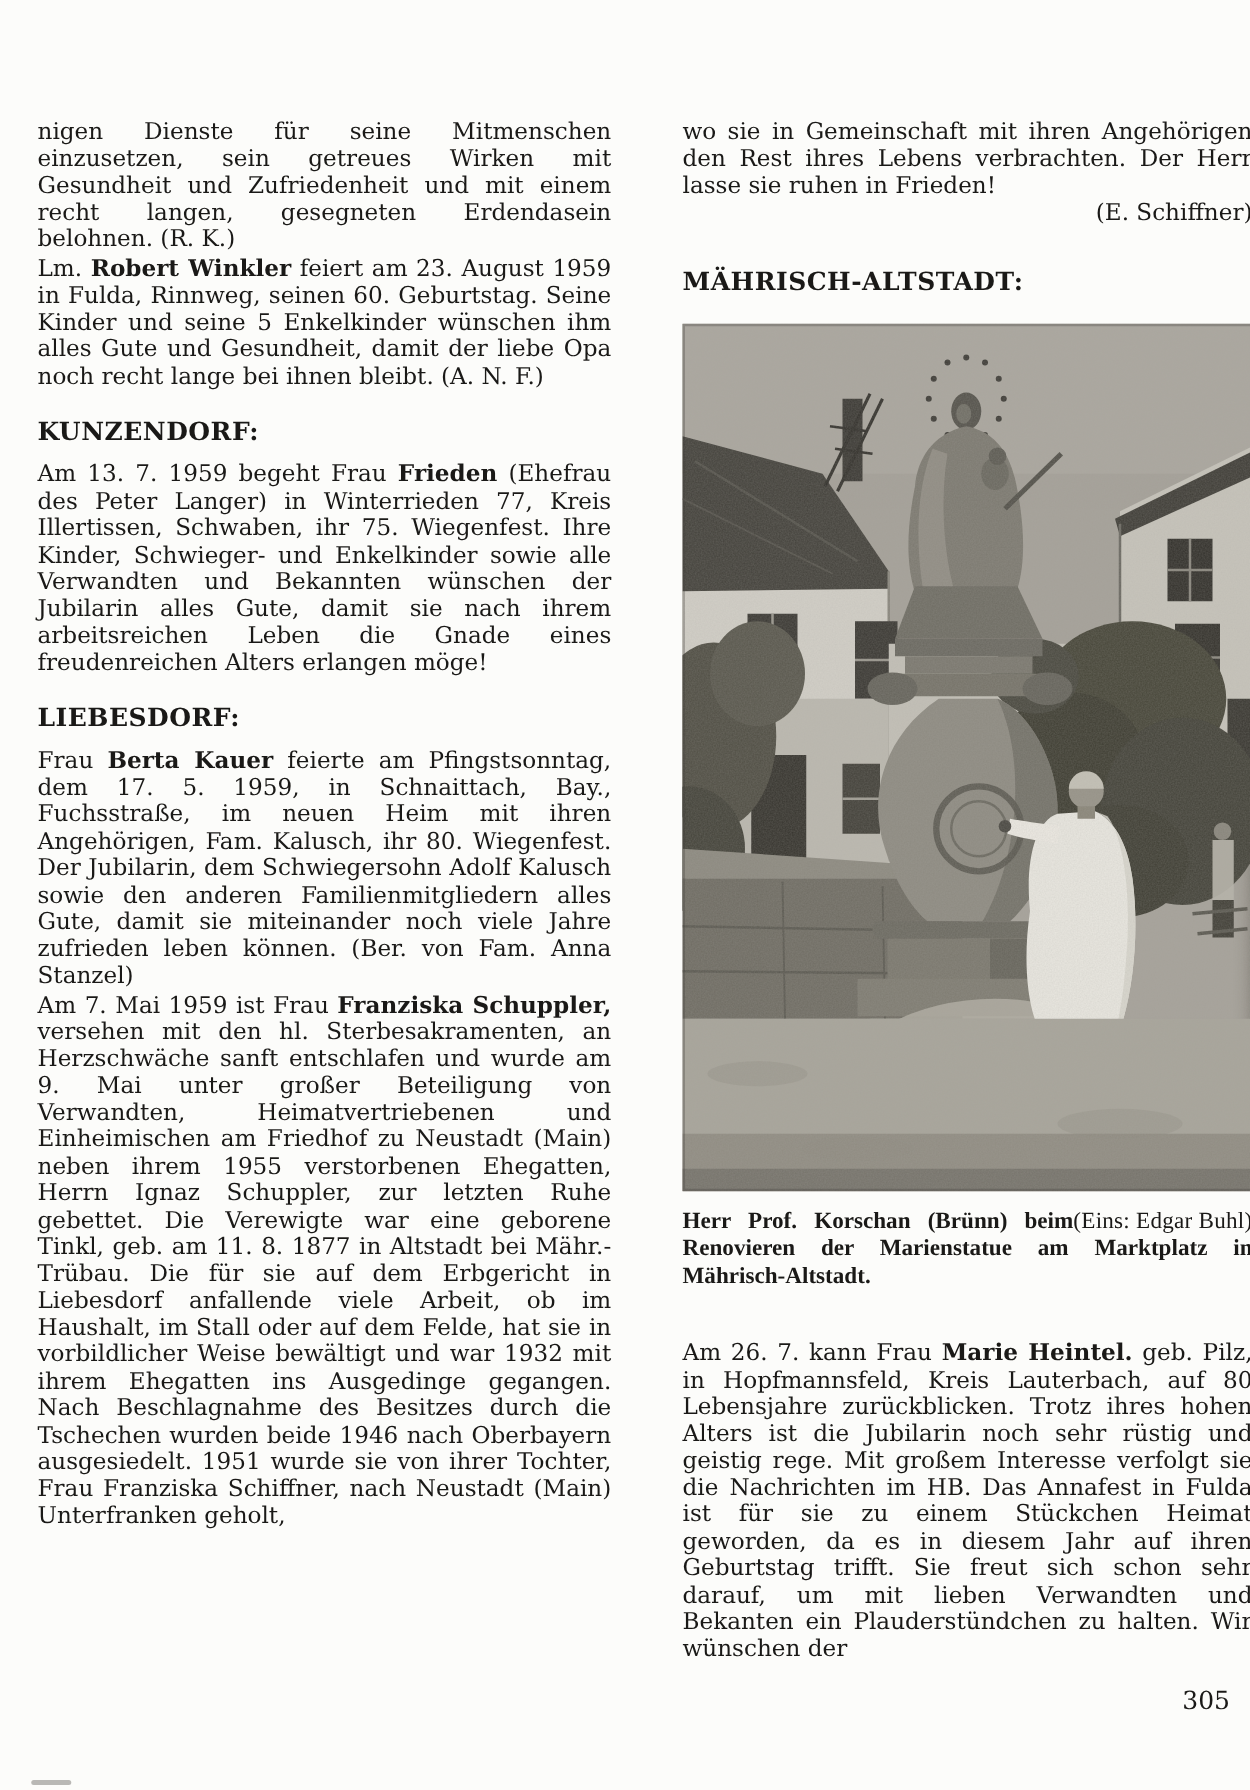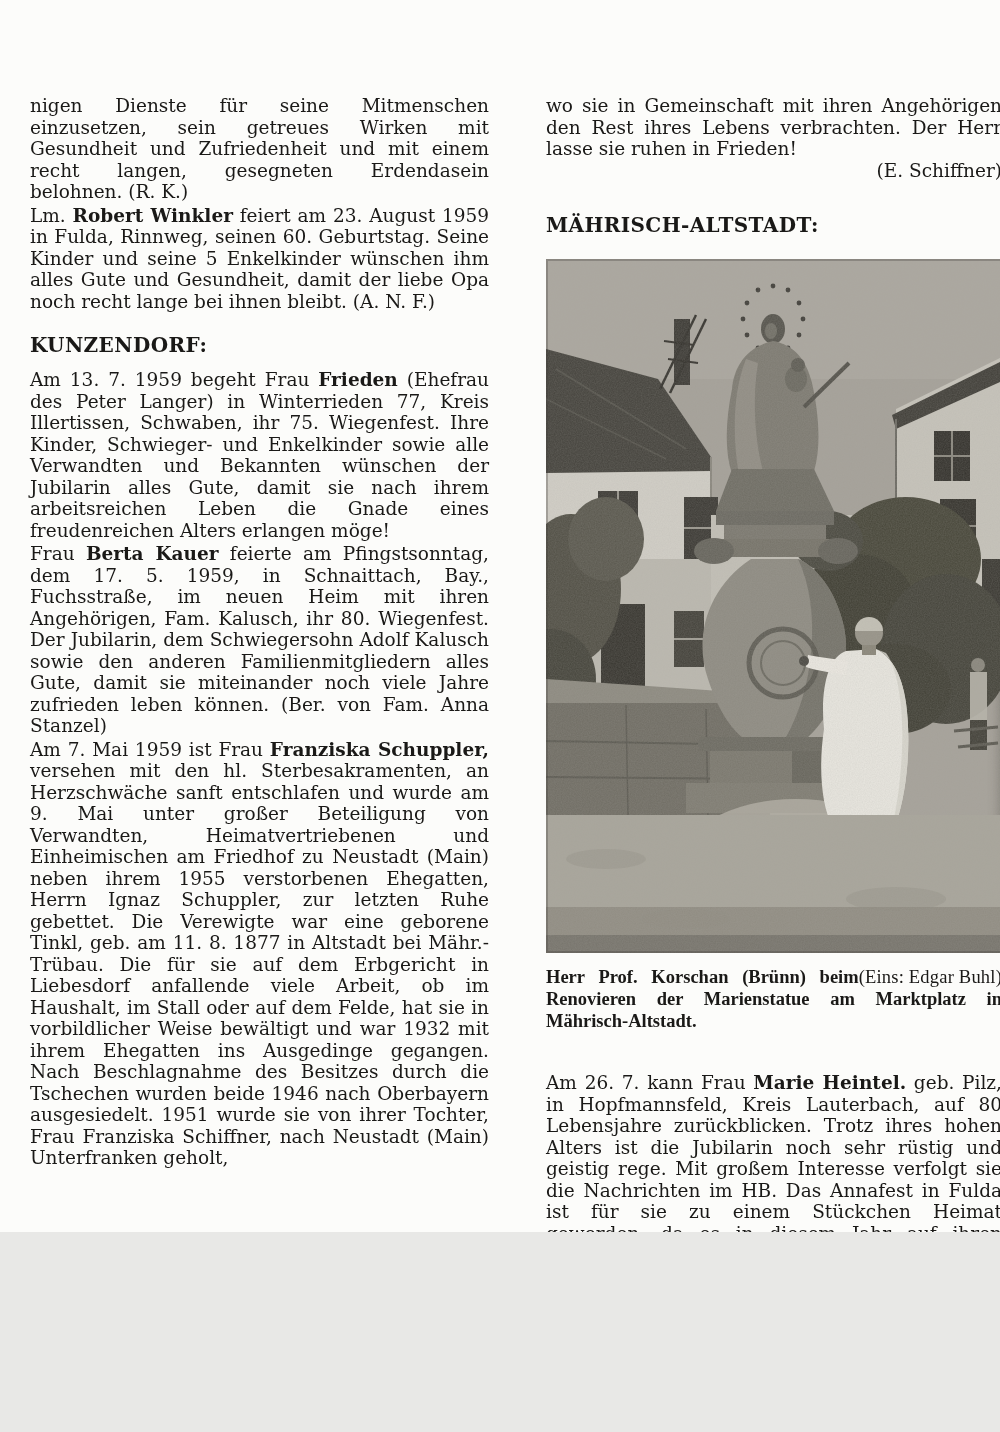--- a/index.html
+++ b/index.html
@@ -1,19 +1,19 @@
 <!DOCTYPE html>
 <html lang="de"><head>
 <meta charset="utf-8">
 <style>
   html,body{margin:0;padding:0;}
   body{background:#e8e8e6;}
   .page{
     position:relative;
-    width:1000px;height:1232px;
+    width:1000px;height:1432px;
     margin:0 auto;
     background:#fcfcfa;
     overflow:hidden;
     color:#1a1917;
     font-family:"DejaVu Serif", serif;
   }
   .col{
     position:absolute;top:95px;
     font-size:18.5px;line-height:21.5px;
     text-align:justify;
@@ -73,20 +73,21 @@
 <div class="page">
 
   <div class="col col-left">
     <p class="para"><span>nigen Dienste für seine Mitmenschen einzusetzen, sein getreues Wirken mit Gesundheit und Zufriedenheit und mit einem recht langen, gesegneten Erdendasein belohnen. (R. K.)</span></p>
 
     <p class="para"><span>Lm. </span><b>Robert Winkler</b><span> feiert am 23. August 1959 in Fulda, Rinnweg, seinen 60. Geburtstag. Seine Kinder und seine 5 Enkelkinder wünschen ihm alles Gute und Gesundheit, damit der liebe Opa noch recht lange bei ihnen bleibt. (A. N. F.)</span></p>
 
     <h2 class="section-heading">KUNZENDORF:</h2>
     <p class="para"><span>Am 13. 7. 1959 begeht Frau </span><b>Frieden</b><span> (Ehefrau des Peter Langer) in Winterrieden 77, Kreis Illertissen, Schwaben, ihr 75. Wiegenfest. Ihre Kinder, Schwieger- und Enkelkinder sowie alle Verwandten und Bekannten wünschen der Jubilarin alles Gute, damit sie nach ihrem arbeitsreichen Leben die Gnade eines freudenreichen Alters erlangen möge!</span></p>
 
+    <h2 class="section-heading">LIEBESDORF:</h2>
     <p class="para"><span>Frau </span><b>Berta Kauer</b><span> feierte am Pfingstsonntag, dem 17. 5. 1959, in Schnaittach, Bay., Fuchsstraße, im neuen Heim mit ihren Angehörigen, Fam. Kalusch, ihr 80. Wiegenfest. Der Jubilarin, dem Schwiegersohn Adolf Kalusch sowie den anderen Familienmitgliedern alles Gute, damit sie miteinander noch viele Jahre zufrieden leben können. (Ber. von Fam. Anna Stanzel)</span></p>
     <p class="para"><span>Am 7. Mai 1959 ist Frau </span><b>Franziska Schuppler,</b><span> versehen mit den hl. Sterbesakramenten, an Herzschwäche sanft entschlafen und wurde am 9. Mai unter großer Beteiligung von Verwandten, Heimatvertriebenen und Einheimischen am Friedhof zu Neustadt (Main) neben ihrem 1955 verstorbenen Ehegatten, Herrn Ignaz Schuppler, zur letzten Ruhe gebettet. Die Verewigte war eine geborene Tinkl, geb. am 11. 8. 1877 in Altstadt bei Mähr.-Trübau. Die für sie auf dem Erbgericht in Liebesdorf anfallende viele Arbeit, ob im Haushalt, im Stall oder auf dem Felde, hat sie in vorbildlicher Weise bewältigt und war 1932 mit ihrem Ehegatten ins Ausgedinge gegangen. Nach Beschlagnahme des Besitzes durch die Tschechen wurden beide 1946 nach Oberbayern ausgesiedelt. 1951 wurde sie von ihrer Tochter, Frau Franziska Schiffner, nach Neustadt (Main) Unterfranken geholt,</span></p>
   </div>
 
   <div class="col col-right">
     <p class="para"><span>wo sie in Gemeinschaft mit ihren Angehörigen den Rest ihres Lebens verbrachten. Der Herr lasse sie ruhen in Frieden!</span></p>
     <div class="signature-line">(E. Schiffner)</div>
 
     <h2 class="section-heading first-heading-right">MÄHRISCH-ALTSTADT:</h2>
 

